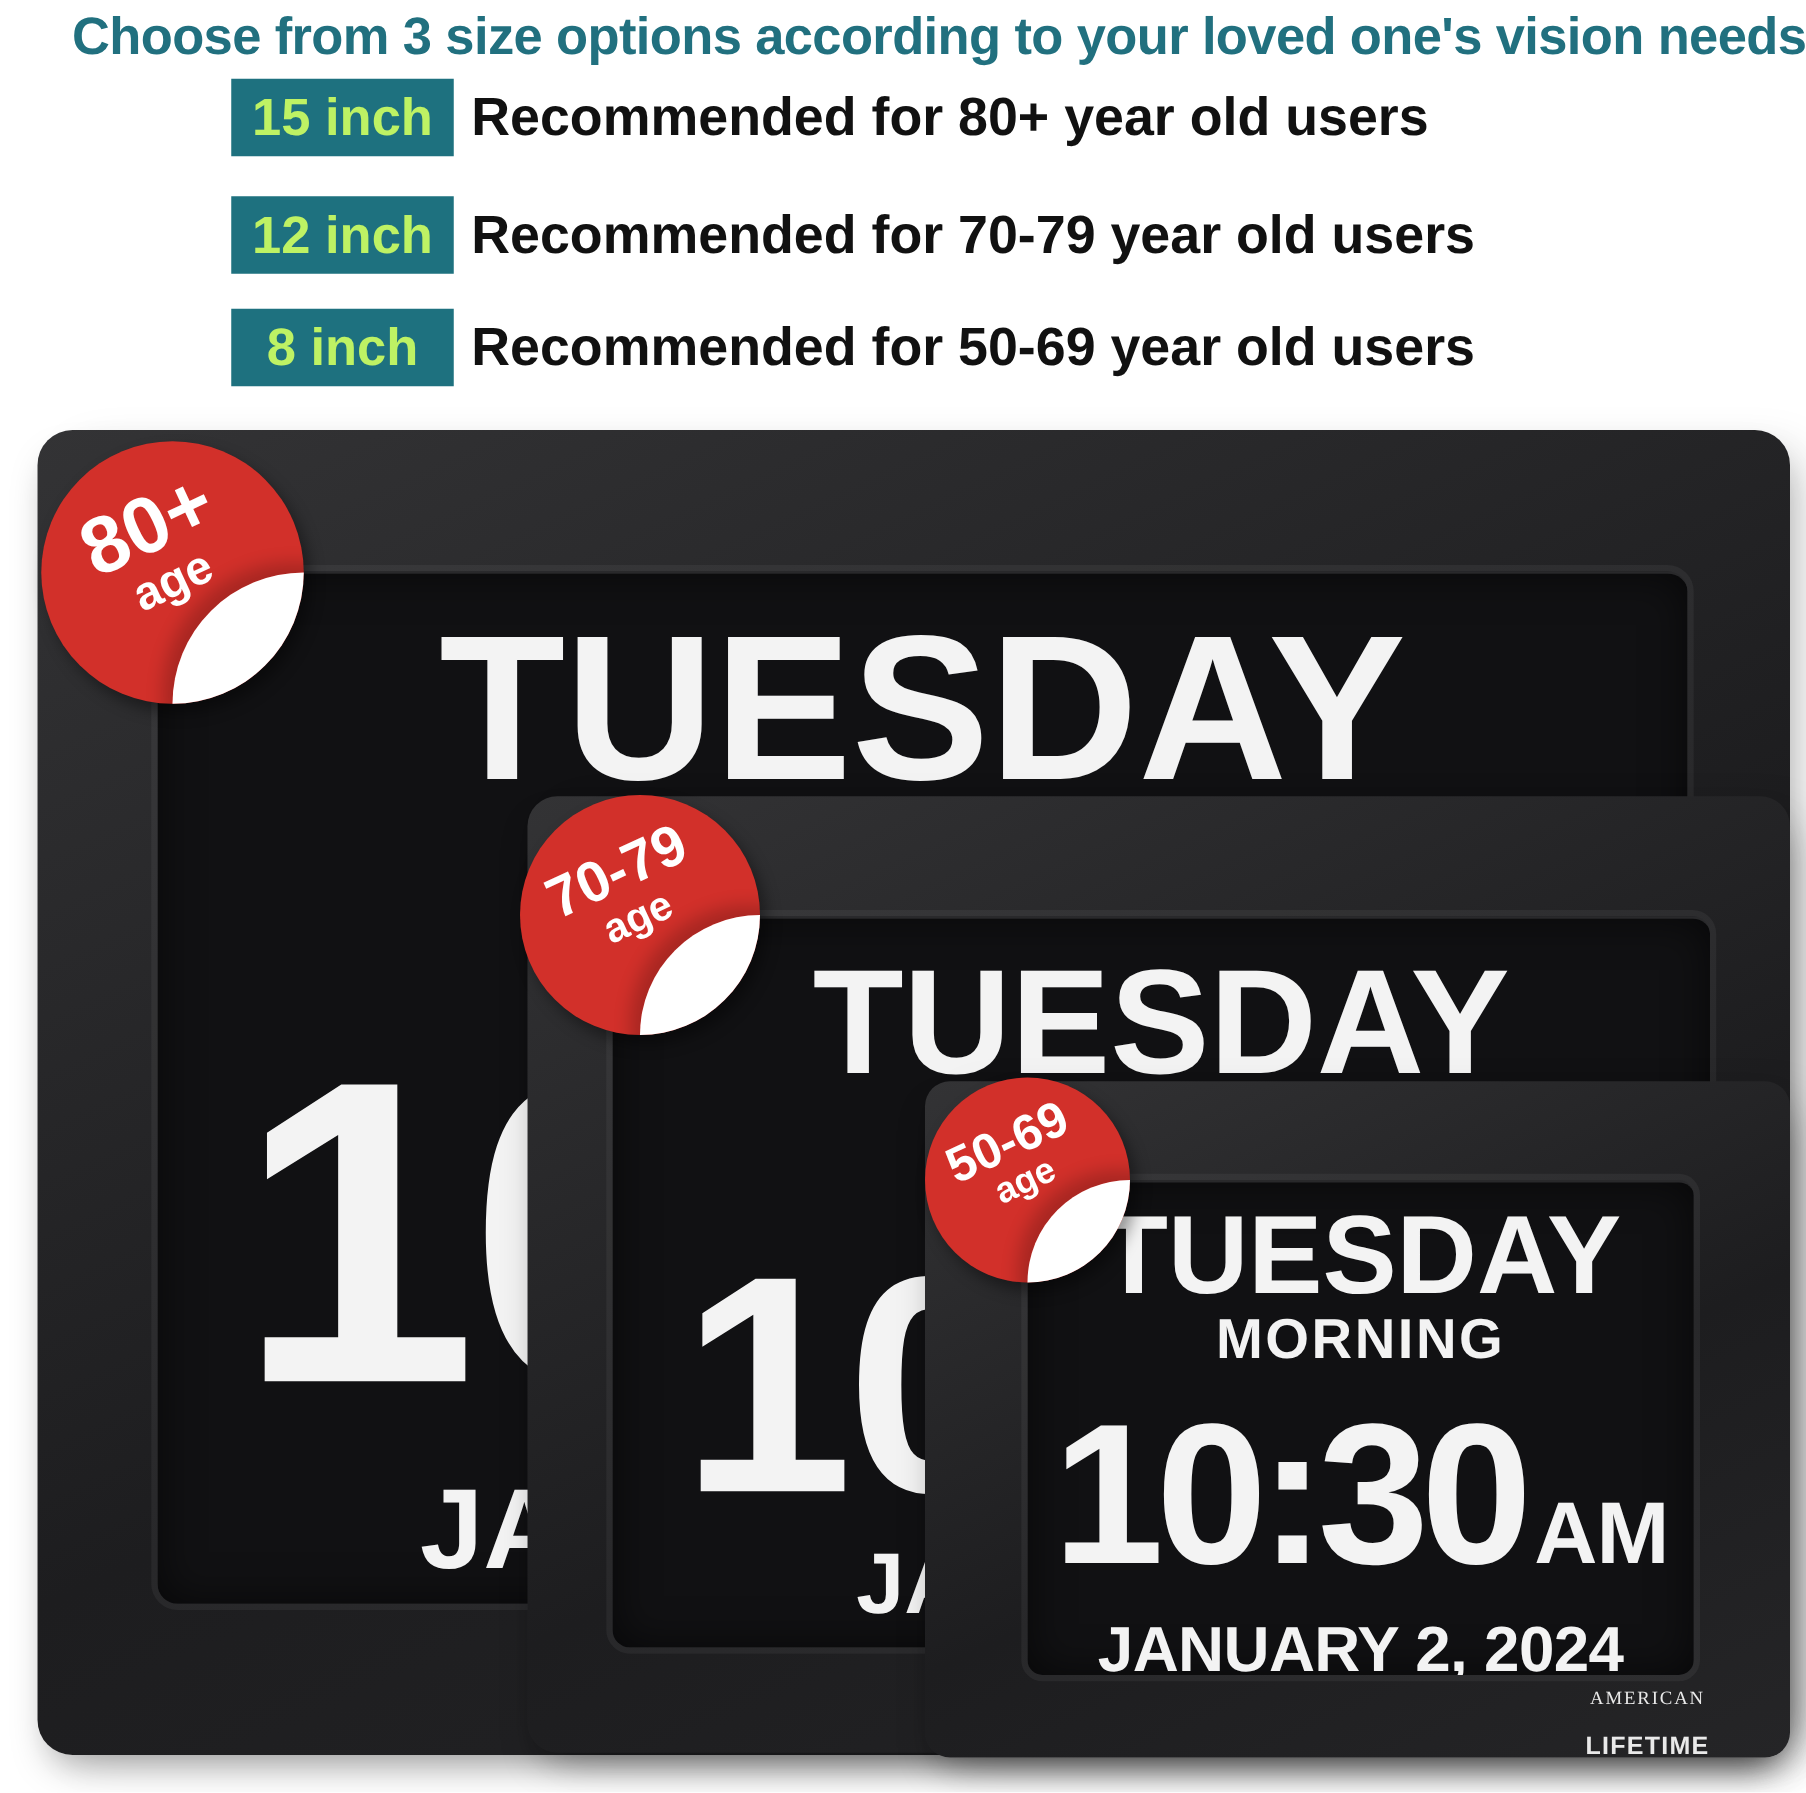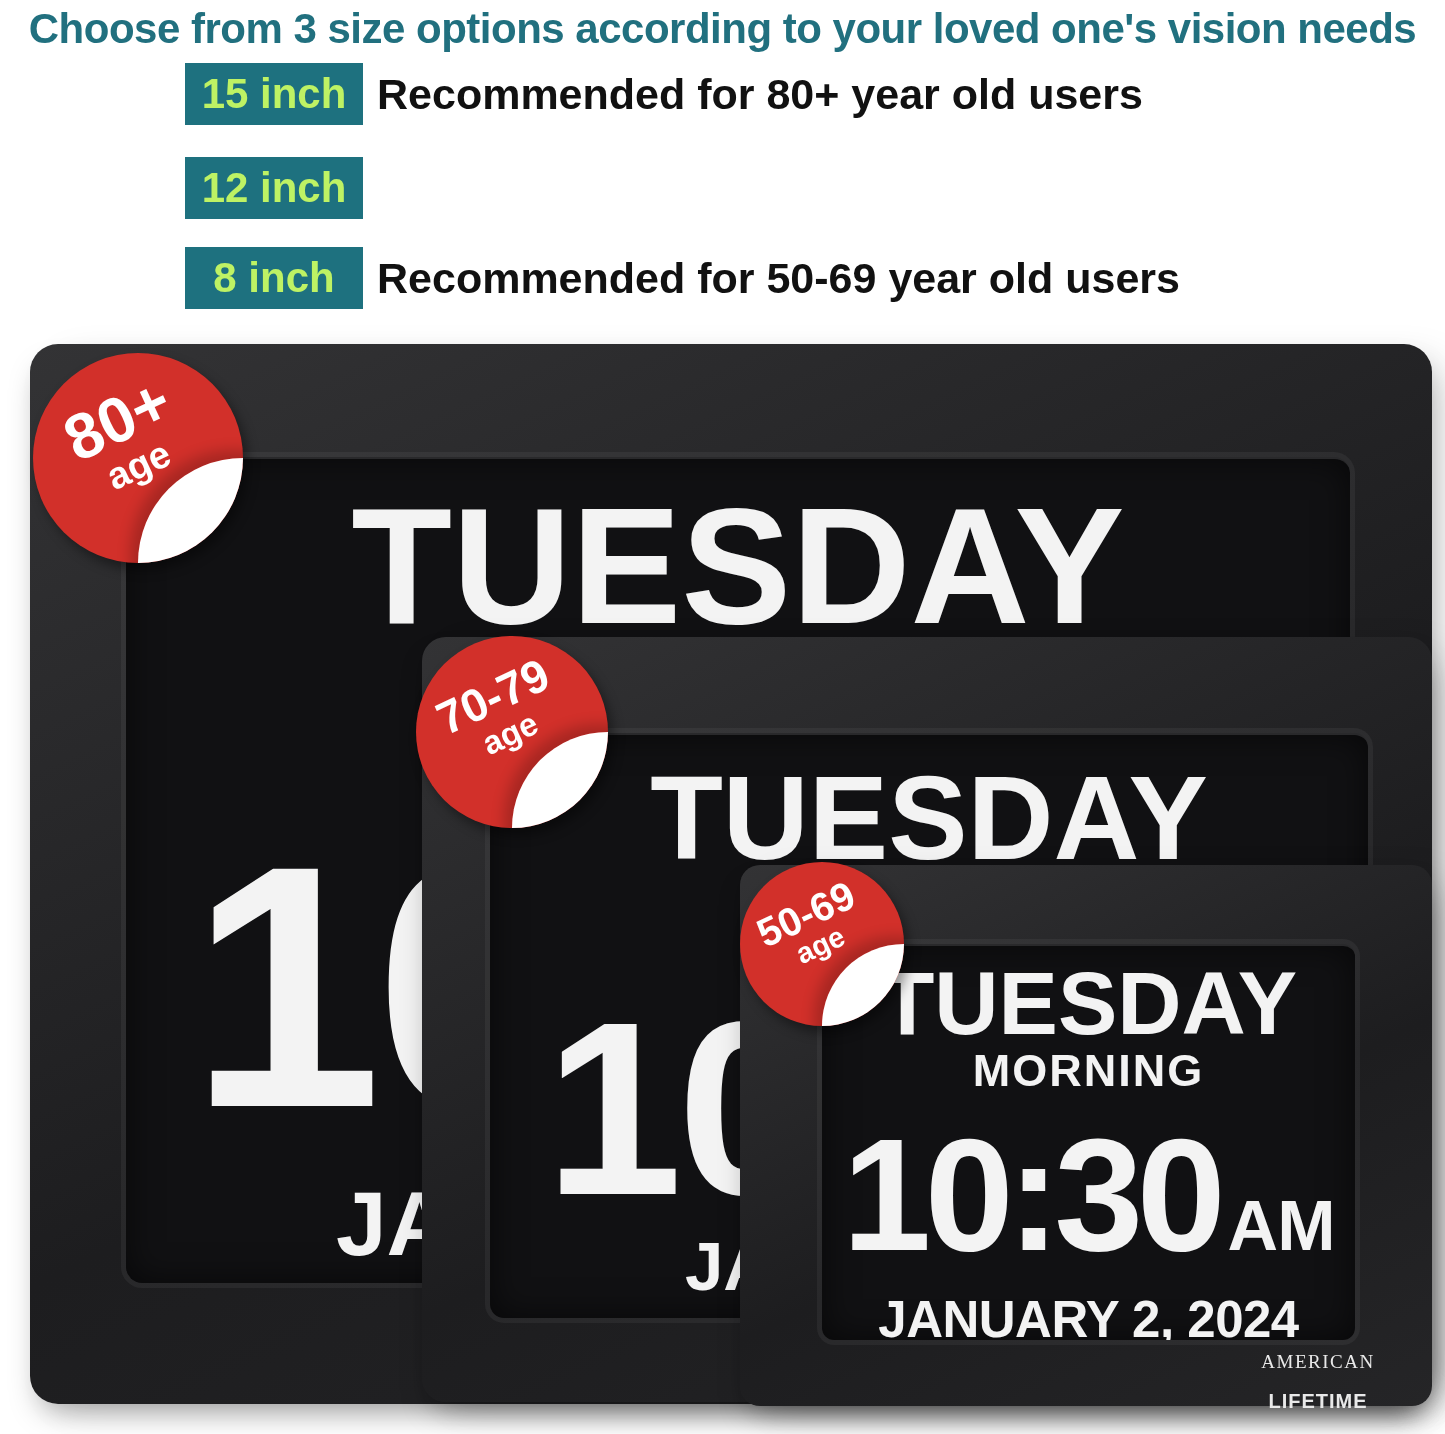--- a/index.html
+++ b/index.html
@@ -2,21 +2,21 @@
 <html><head>
 <meta charset="utf-8">
 <style>
   html,body{margin:0;padding:0;background:#ffffff;}
   .canvas{
     position:relative;width:1445px;height:1434px;margin:0 auto;background:#ffffff;
     overflow:hidden;font-family:"Liberation Sans","DejaVu Sans",sans-serif;
   }
   
   .title{
-    position:absolute;left:0;top:5px;width:100%;text-align:center;
+    position:absolute;left:0;top:5px;width:100%;text-align:right;
     font-size:42px;font-weight:700;color:#21707f;letter-spacing:-0.5px;white-space:nowrap;
   }
   .option{position:absolute;left:185px;height:62px;display:flex;align-items:center;}
   .opt-1{top:63px}.opt-2{top:157px}.opt-3{top:247px}
   .badge{
     width:178px;height:62px;background:#1e717f;color:#bef264;
     display:flex;align-items:center;justify-content:center;
     font-size:42px;font-weight:700;flex:0 0 auto;
   }
   .desc{
@@ -48,21 +48,21 @@
   .clock-medium .time{left:55px;top:250px;font-size:247px;letter-spacing:-0.02em;}
   .clock-medium .date{left:195px;top:497px;font-size:69px;}
   .clock-small .day{top:13px;font-size:89px;}
   .clock-small .period{top:102px;font-size:45px;letter-spacing:2px;}
   .clock-small .timerow{left:0;top:169px;width:100%;display:flex;justify-content:center;align-items:baseline;}
   .clock-small .timerow .t{font-size:160px;letter-spacing:-0.04em;}
   .clock-small .timerow .ampm{font-size:70px;margin-left:8px;letter-spacing:-0.01em;}
   .clock-small .daterow{top:348px;font-size:51px;letter-spacing:-0.01em;}
   
   .brand{position:absolute;left:518px;top:487px;width:120px;text-align:center;color:#e9e9e9;line-height:1;}
-  .brand .b1{font-family:"Liberation Serif","DejaVu Serif",serif;font-size:19px;letter-spacing:1.5px;}
+  .brand .b1{font-family:"Liberation Serif","DejaVu Serif",serif;font-size:15px;letter-spacing:1.5px;}
   .brand .b2{font-size:20px;font-weight:700;letter-spacing:1px;margin-top:20px;}
   
   .sticker{
     position:absolute;border-radius:50%;background:#d2302a;overflow:hidden;
     box-shadow:5px 7px 12px rgba(0,0,0,0.40);
   }
   .clock-large .sticker{left:3px;top:9px;width:210px;height:210px;}
   .clock-medium .sticker{left:-6px;top:-1px;width:192px;height:192px;}
   .clock-small .sticker{left:0px;top:-3px;width:164px;height:164px;}
   .curl{
@@ -90,20 +90,21 @@
 <div class="canvas">
 
   <div class="title">Choose from 3 size options according to your loved one's vision needs</div>
 
   <div class="option opt-1">
     <div class="badge">15 inch</div>
     <div class="desc">Recommended for 80+ year old users</div>
   </div>
   <div class="option opt-2">
     <div class="badge">12 inch</div>
+    <div class="desc">Recommended for 70-79 year old users</div>
   </div>
   <div class="option opt-3">
     <div class="badge">8 inch</div>
     <div class="desc">Recommended for 50-69 year old users</div>
   </div>
 
   <div class="clock clock-large">
     <div class="screen">
       <div class="day">TUESDAY</div>
       <div class="time">10</div>

